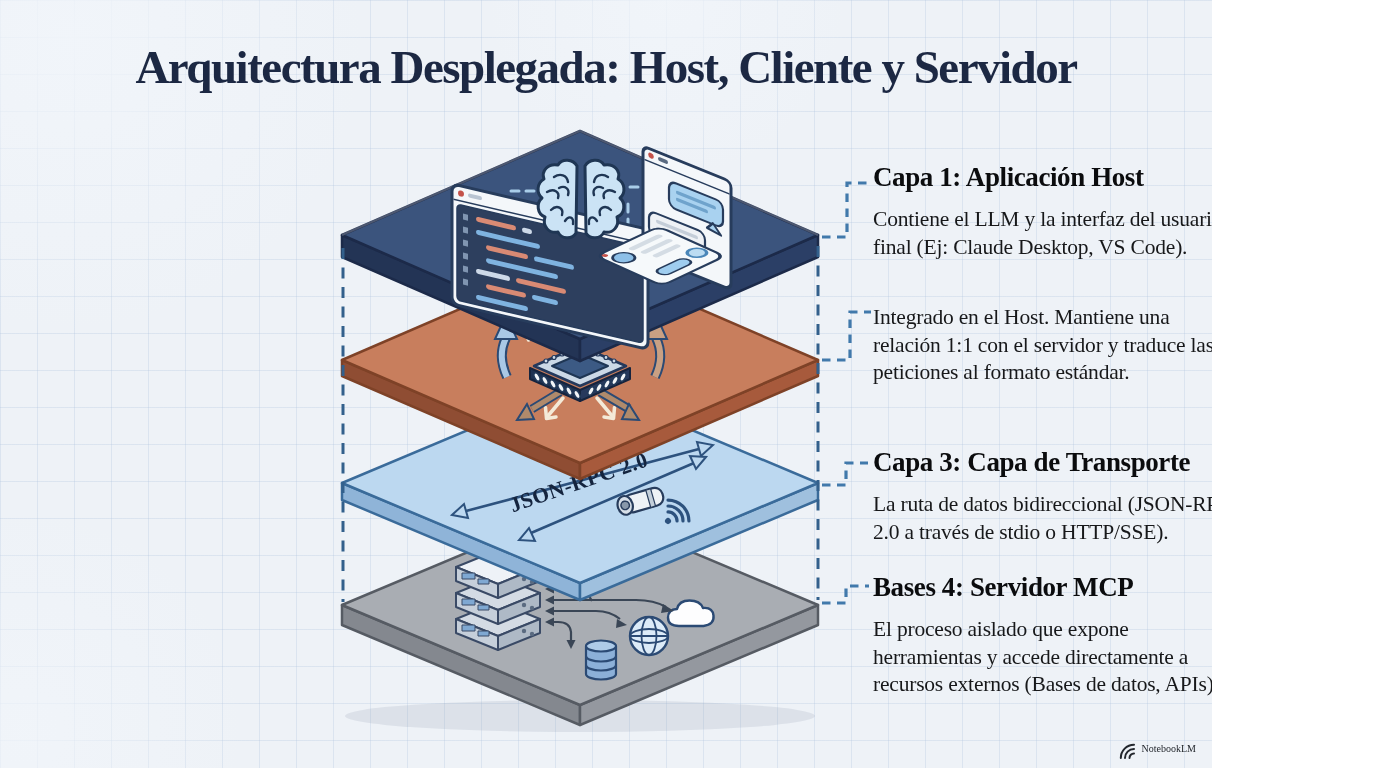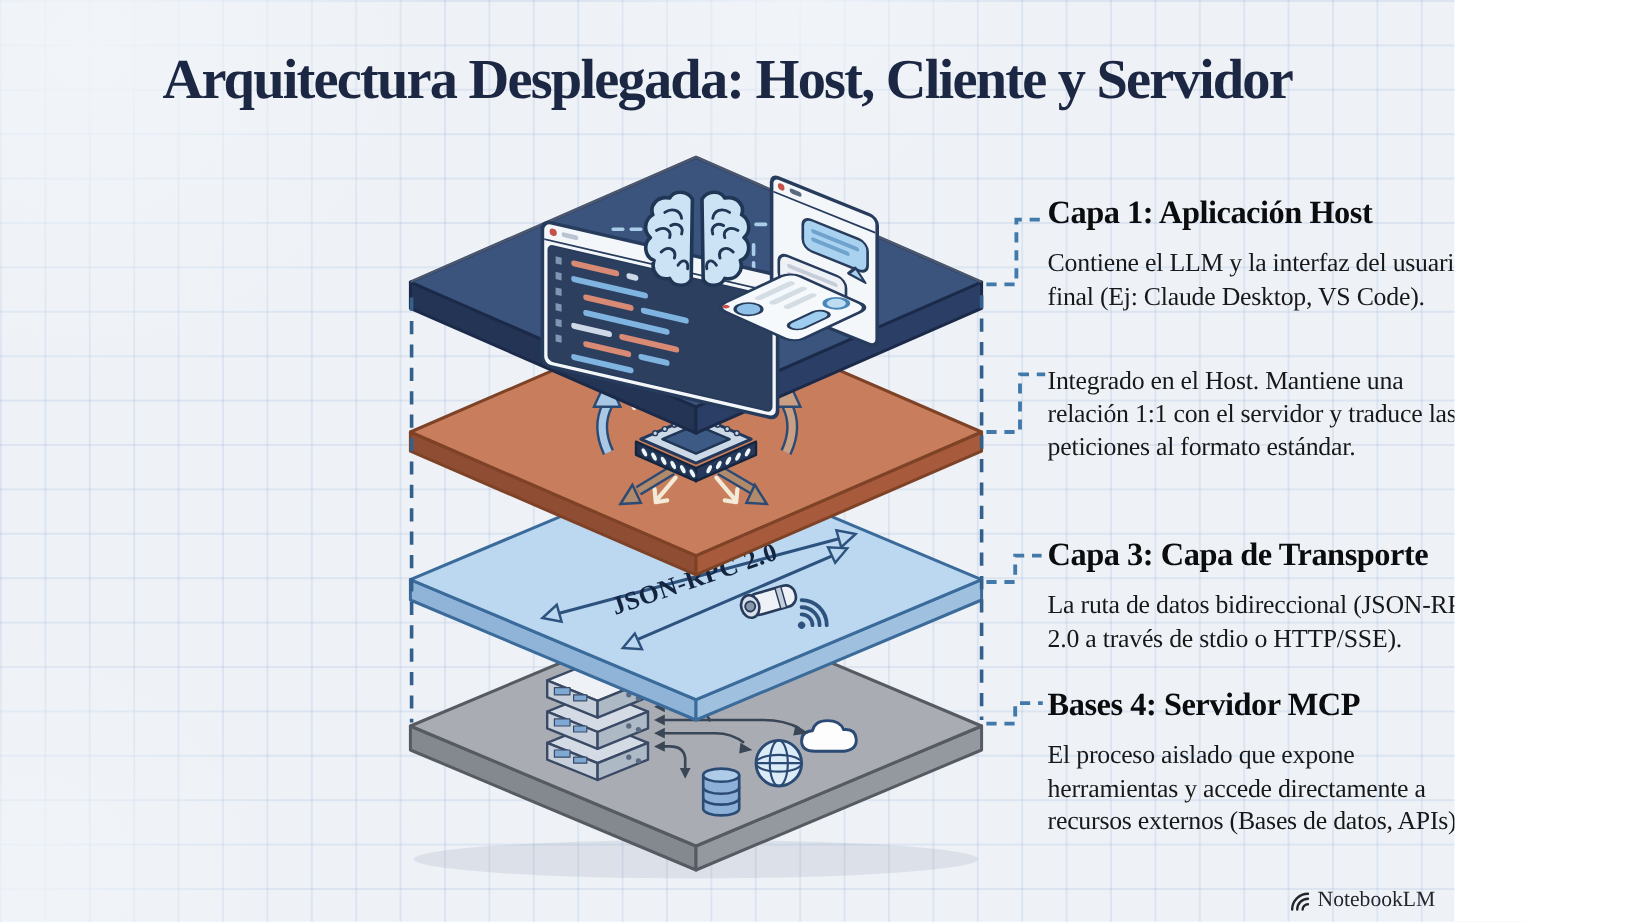--- a/index.html
+++ b/index.html
@@ -30,22 +30,22 @@
   .caption h2{
     margin:0;font-size:27px;line-height:34px;font-weight:bold;
     color:#0b0c0e;letter-spacing:-0.4px;
   }
   .caption p{
     margin:12px 0 0;font-size:21.5px;line-height:27.5px;color:#17181a;
     letter-spacing:-0.2px;white-space:pre-line;
   }
   .cap1{top:160px;} .cap2{top:292px;} .cap3{top:445px;} .cap4{top:570px;}
   .watermark{
-    position:absolute;right:16px;bottom:8px;display:flex;align-items:flex-end;gap:6px;
-    font-size:18px;color:#23272d;
+    position:absolute;right:16px;bottom:8px;display:flex;align-items:flex-start;gap:6px;
+    font-size:10px;color:#23272d;
   }
 </style>
 </head>
 <body>
 
 <div class="stage">
   <div class="vignette"></div>
 
   <h1 class="main-title">Arquitectura Desplegada: Host, Cliente y Servidor</h1>
 

